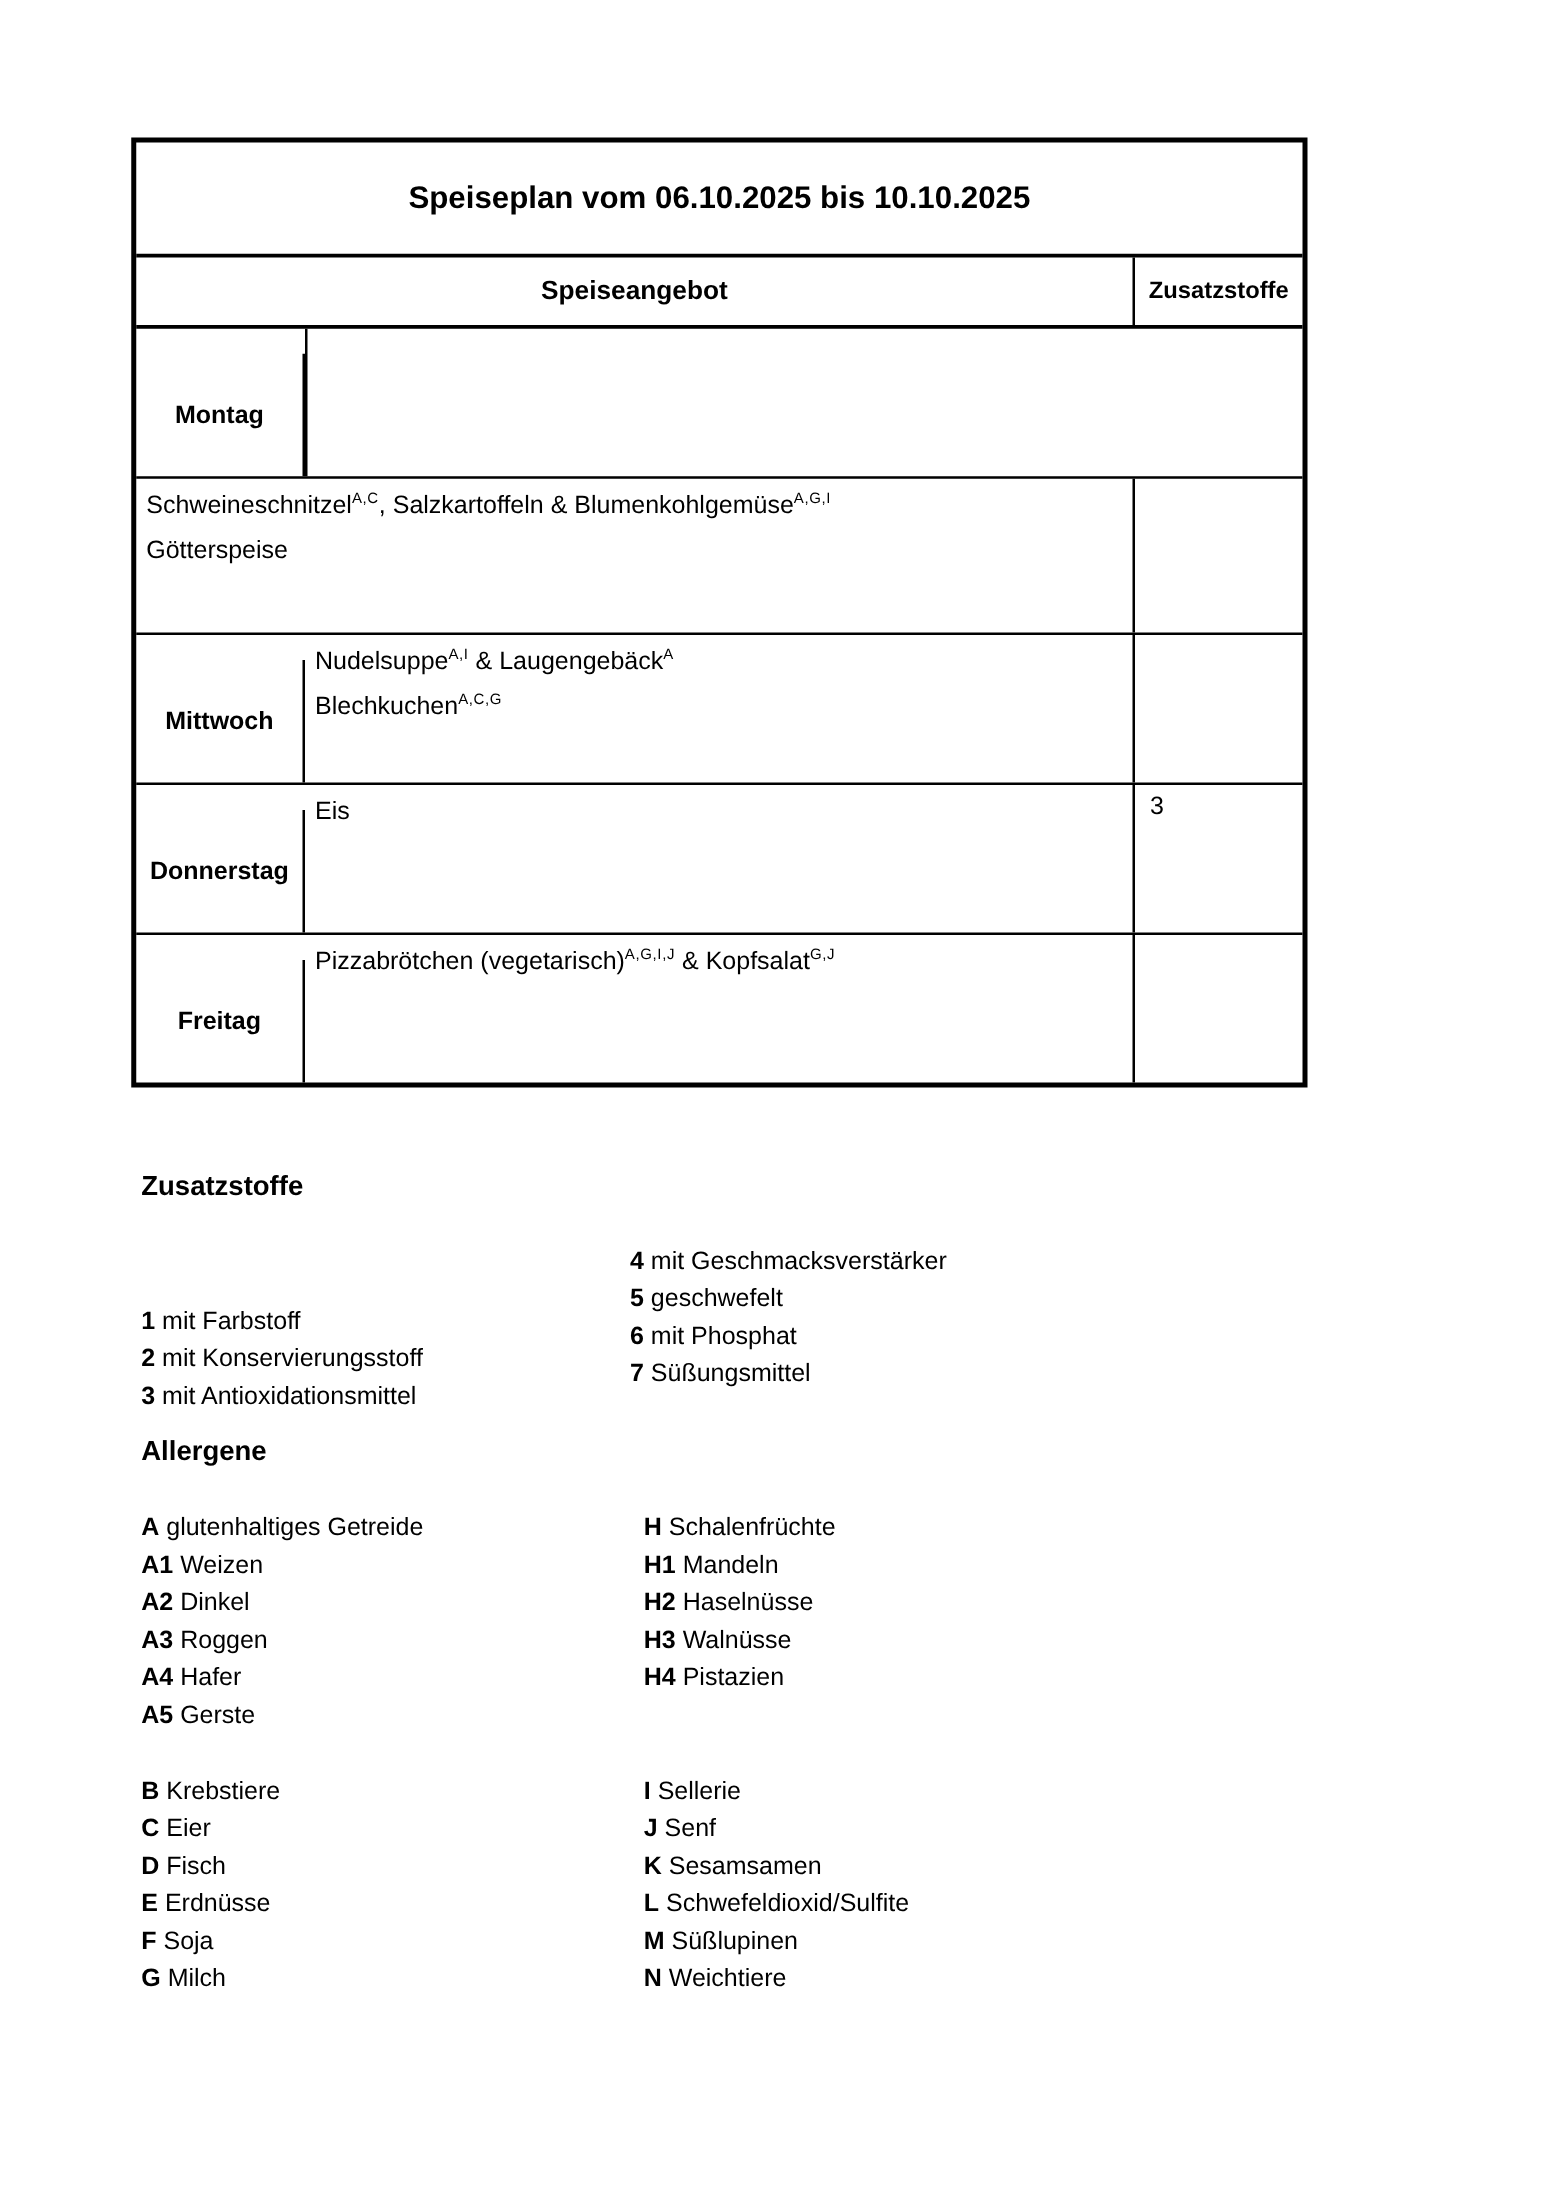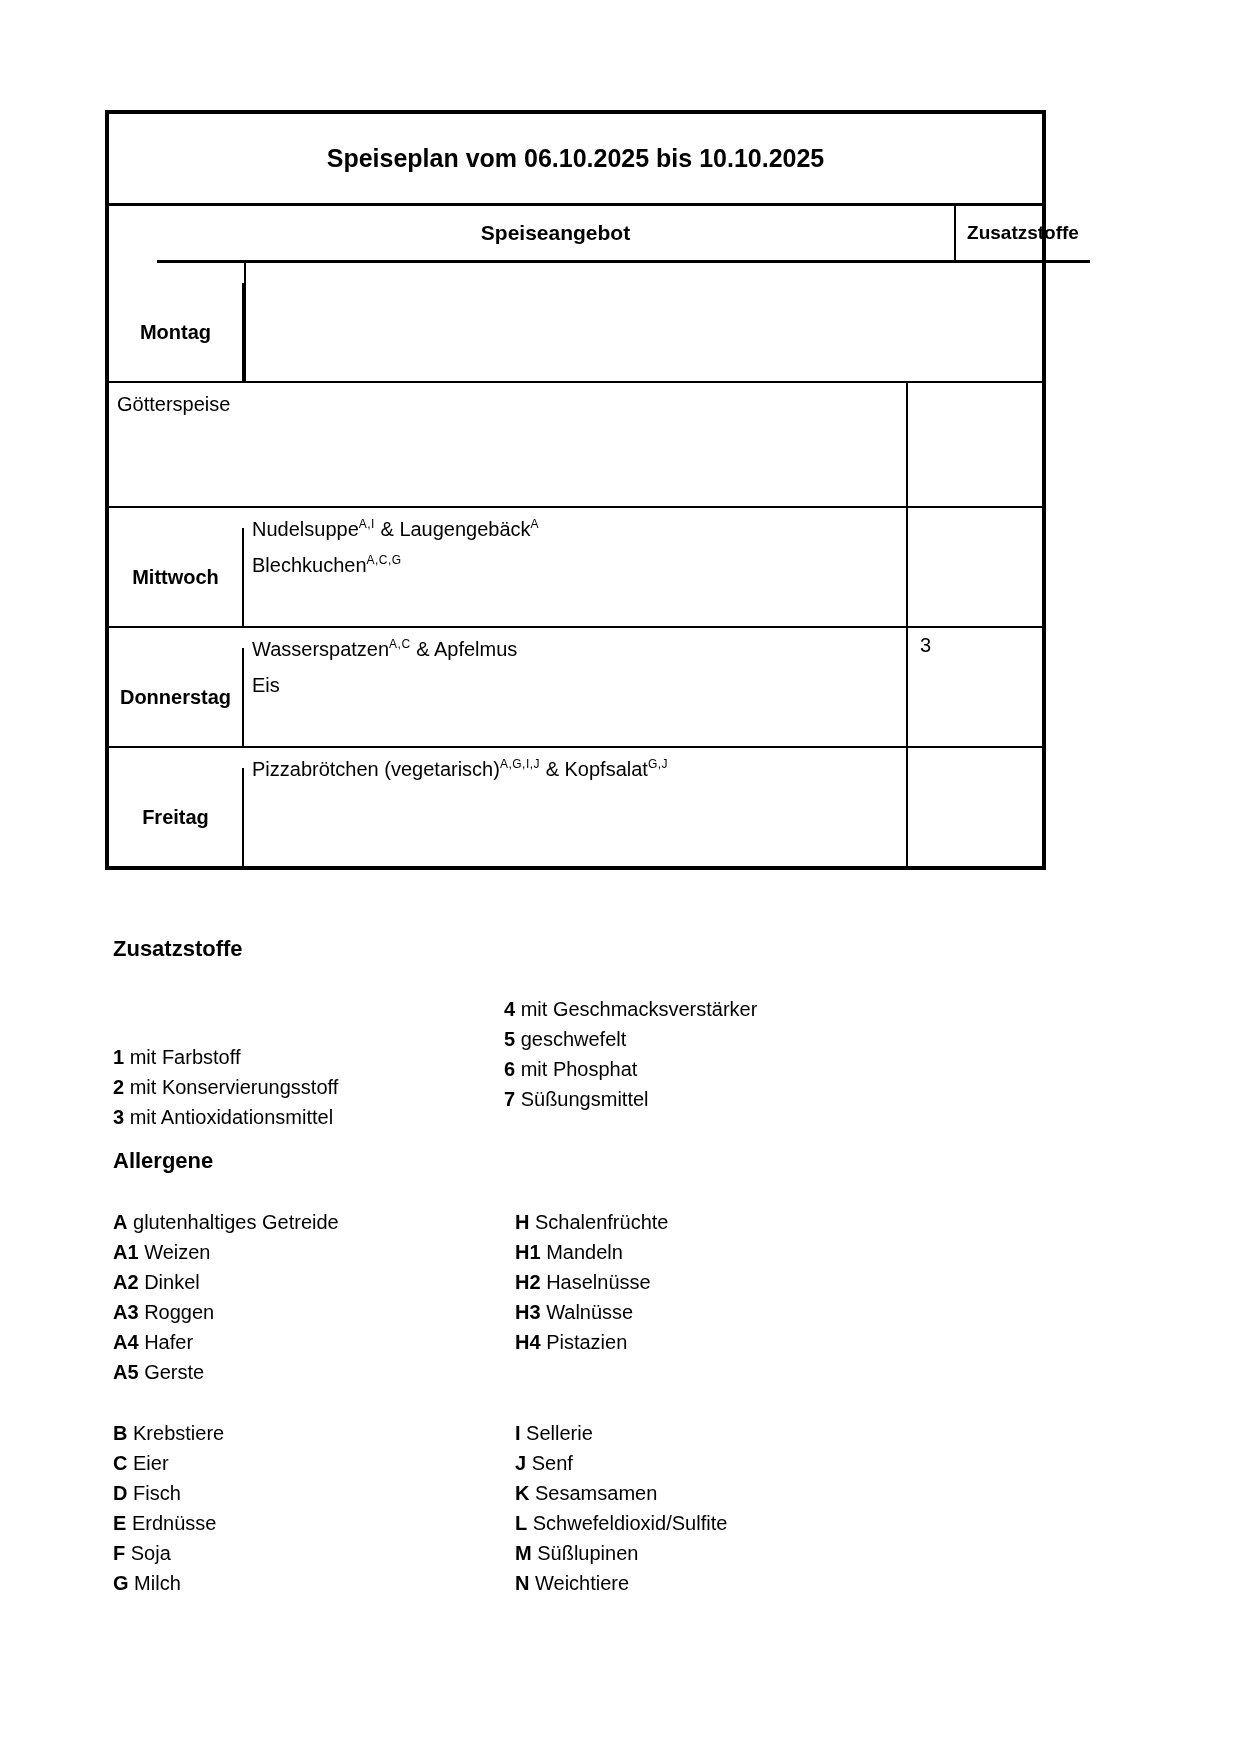--- a/index.html
+++ b/index.html
@@ -30,21 +30,20 @@
     height: 92px;
     border-bottom: 3px solid #000;
     align-items: center;
     justify-content: center;
     font-weight: bold;
     font-size: 25px;
   }
   .header-row {
     height: 57px;
     border-bottom: 3px solid #000;
-    margin-left: 48px;
   }
   .header-menu {
     flex: 1 1 auto;
     display: flex;
     align-items: center;
     justify-content: center;
     font-weight: bold;
     font-size: 21px;
   }
   .header-additives {
@@ -122,38 +121,38 @@
       <div class="header-additives">Zusatzstoffe</div>
     </div>
 
     <div class="t-row day-row" style="height:120px">
       <div class="day-cell">Montag</div>
       <div class="additives-cell"></div>
     </div>
 
     <div class="t-row day-row" style="height:125px">
       <div class="menu-cell">
+          <div class="meal-line">Schweineschnitzel<sup>A,C</sup>, Salzkartoffeln &amp; Blumenkohlgemüse<sup>A,G,I</sup></div>
           <div class="meal-line">Götterspeise</div>
         </div>
       <div class="additives-cell"></div>
     </div>
 
     <div class="t-row day-row" style="height:120px">
       <div class="day-cell">Mittwoch</div>
       <div class="menu-cell">
           <div class="meal-line">Nudelsuppe<sup>A,I</sup> &amp; Laugengebäck<sup>A</sup></div>
           <div class="meal-line">Blechkuchen<sup>A,C,G</sup></div>
         </div>
       <div class="additives-cell"></div>
     </div>
 
     <div class="t-row day-row" style="height:120px">
       <div class="day-cell">Donnerstag</div>
       <div class="menu-cell">
-          <div class="meal-line">Wasserspatzen<sup>A,C</sup> &amp; Apfelmus</div>
           <div class="meal-line">Eis</div>
         </div>
       <div class="additives-cell">3</div>
     </div>
 
     <div class="t-row day-row last">
       <div class="day-cell">Freitag</div>
       <div class="menu-cell">
           <div class="meal-line">Pizzabrötchen (vegetarisch)<sup>A,G,I,J</sup> &amp; Kopfsalat<sup>G,J</sup></div>
         </div>

